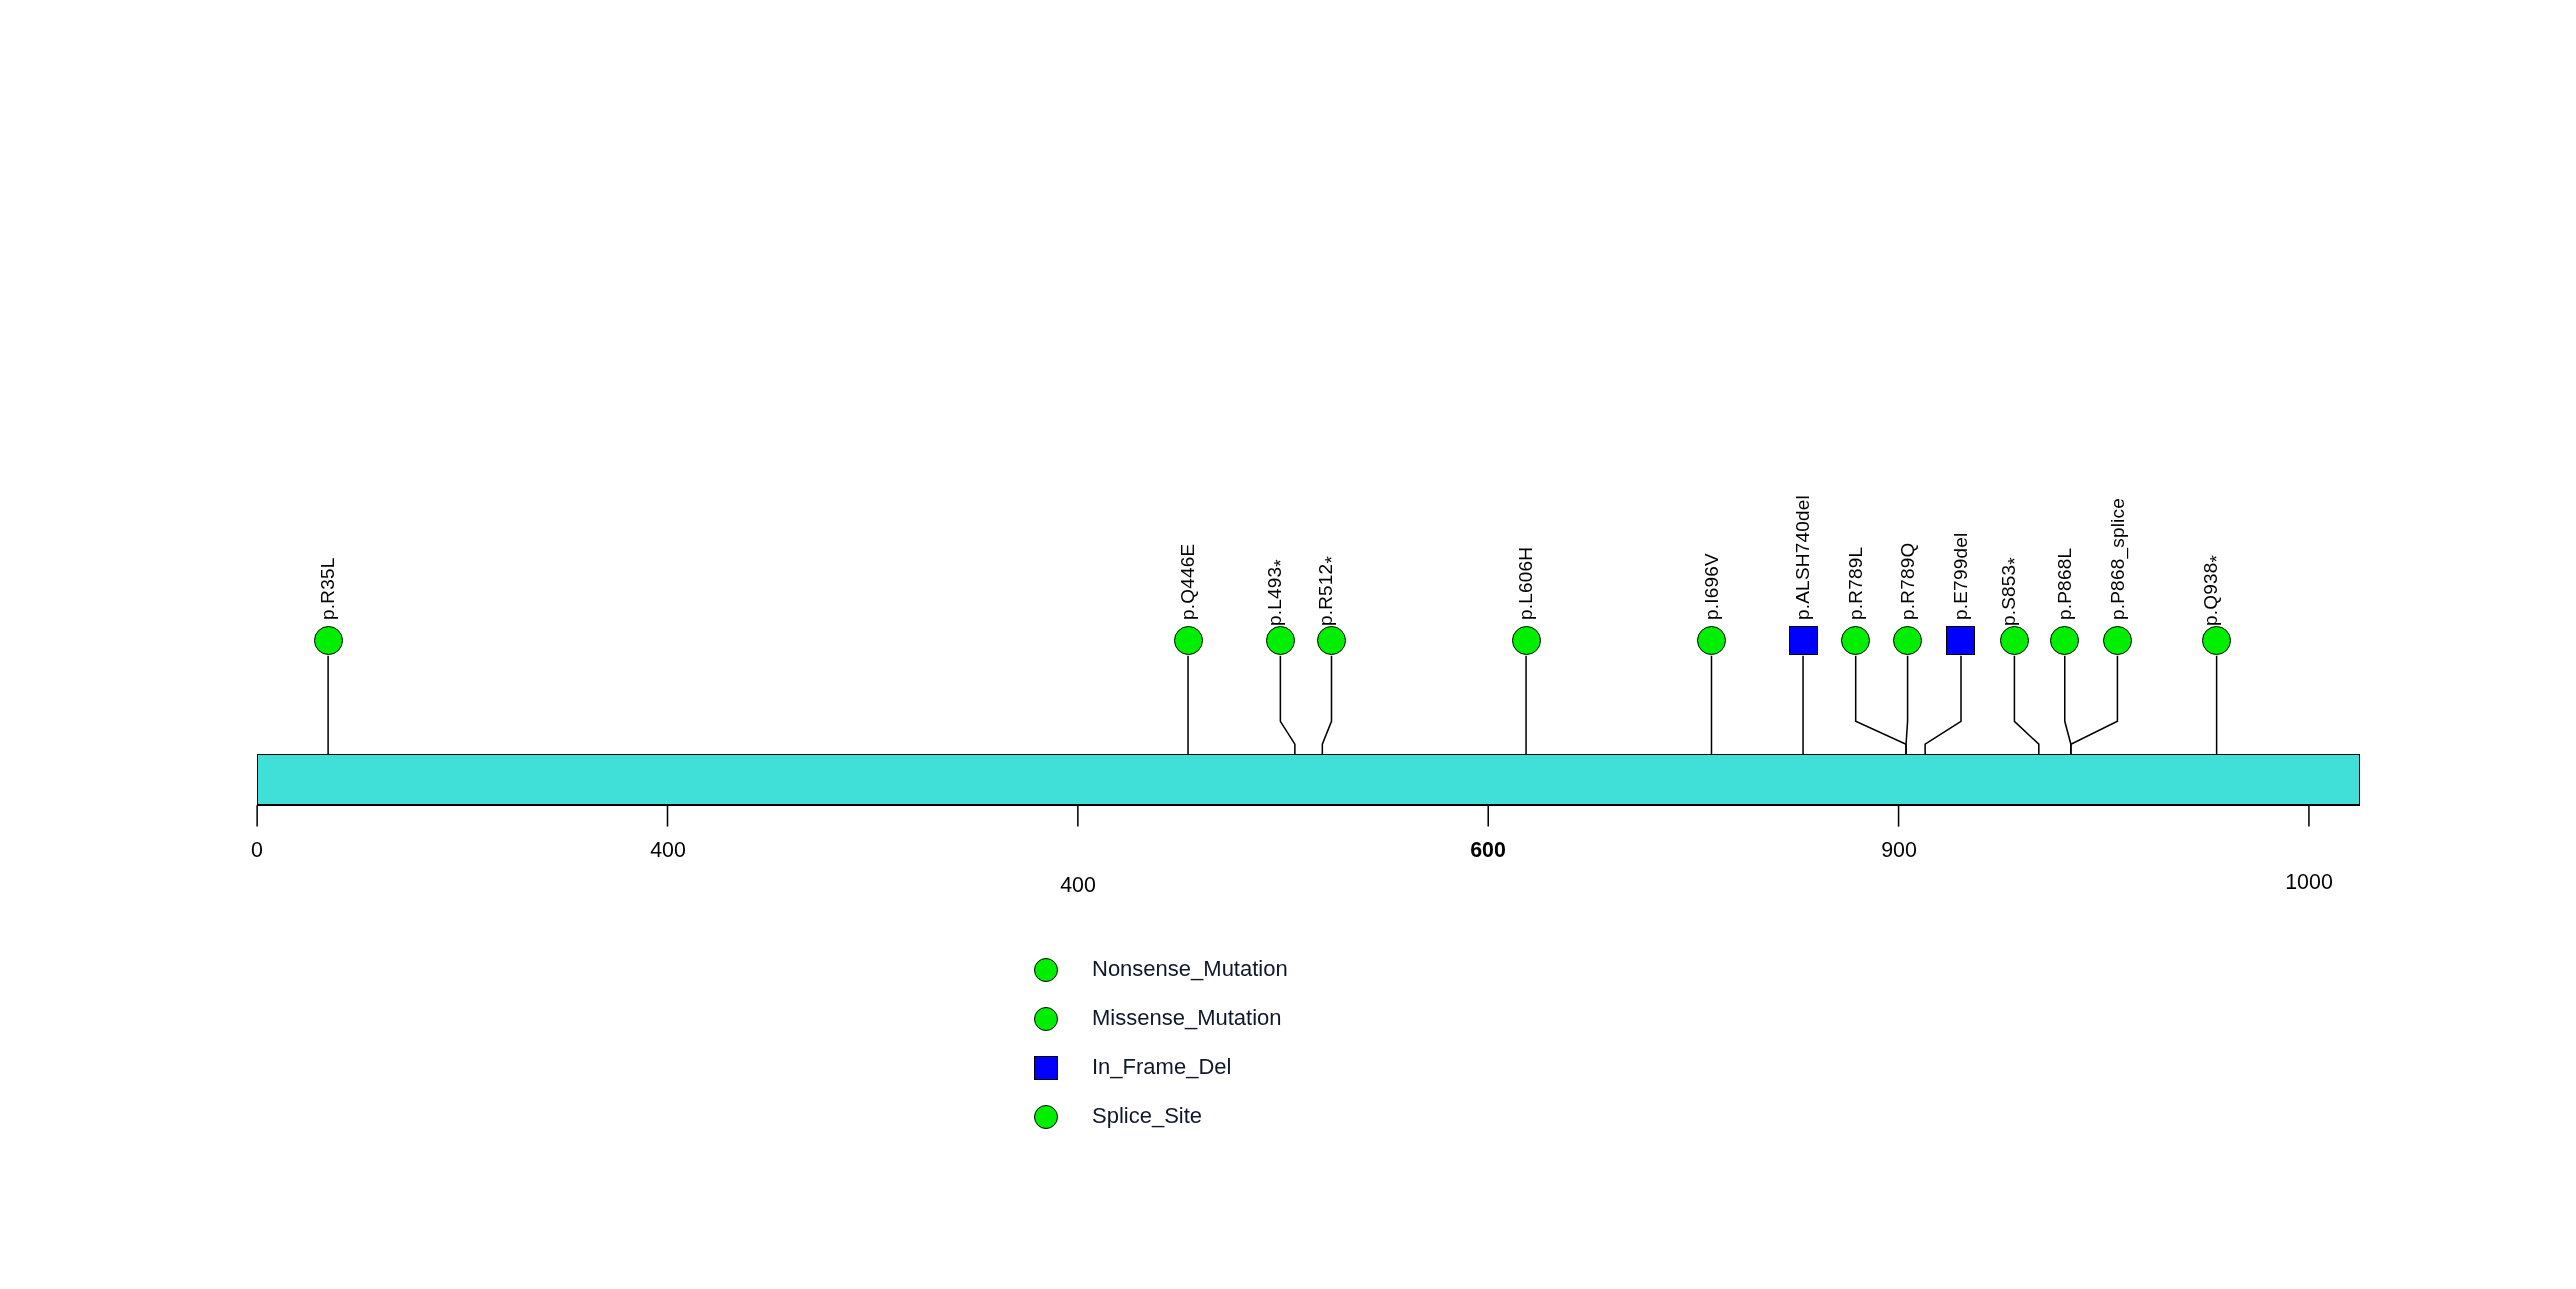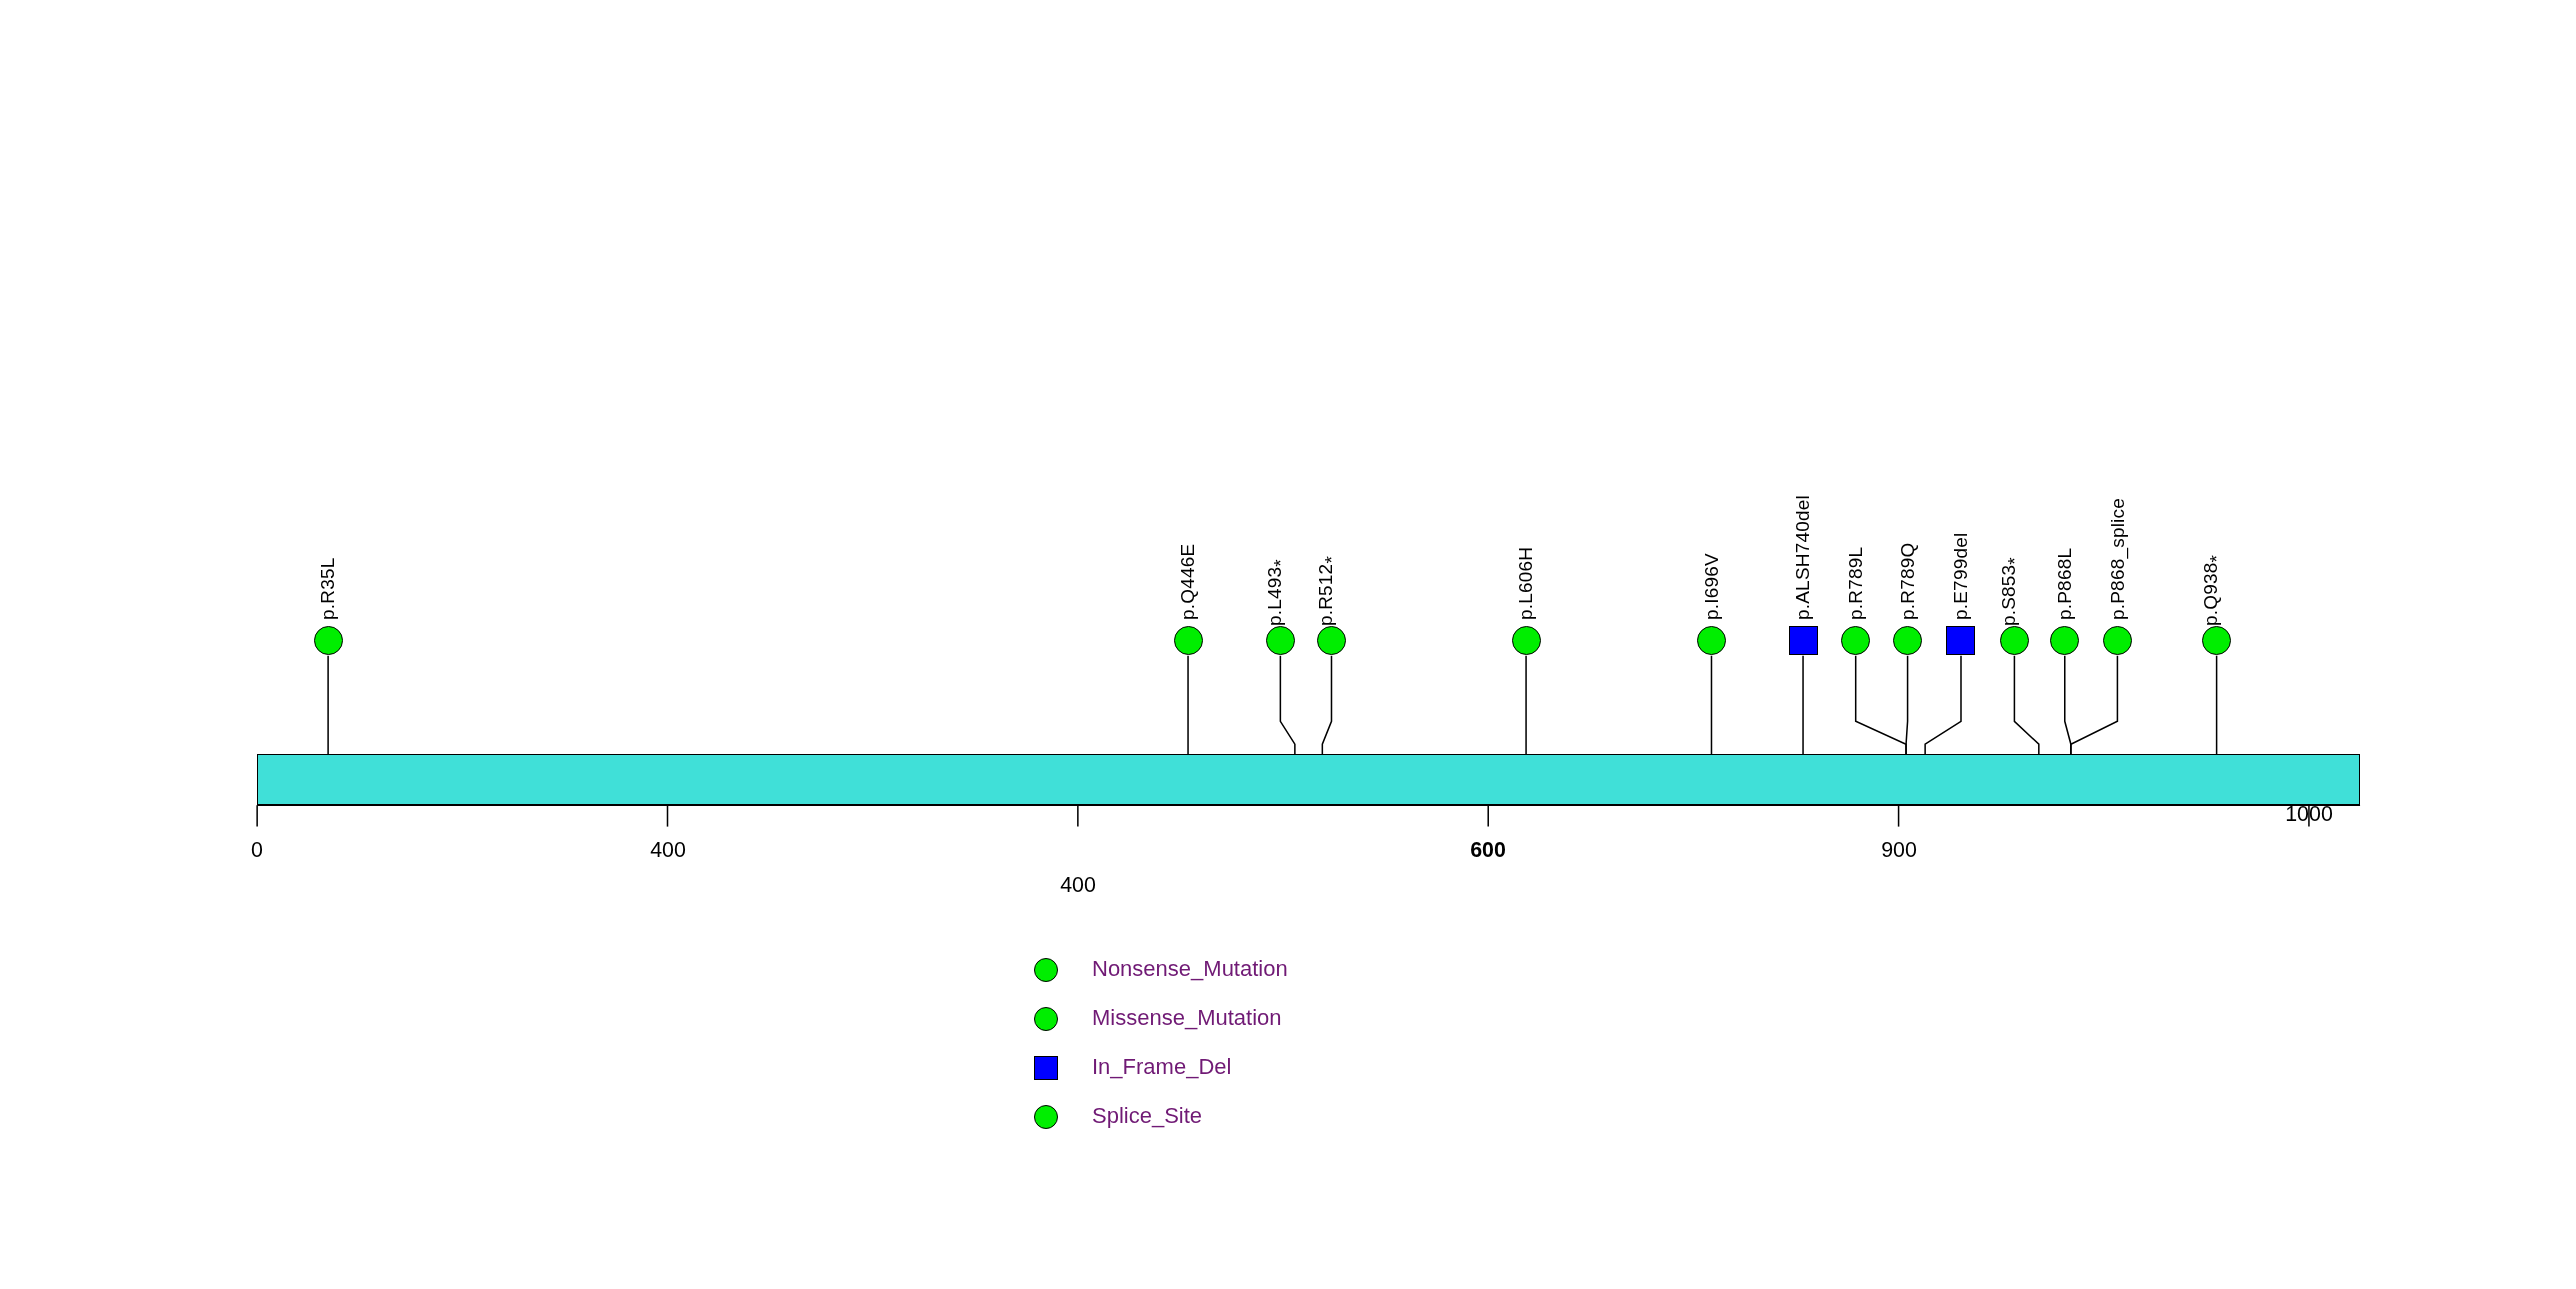--- a/index.html
+++ b/index.html
@@ -27,21 +27,21 @@
   }
   .mut-label .stop{font-size:19px;vertical-align:-0.32em;}
   .tick-label{position:absolute;font-size:21.4px;color:#000;text-align:center;
               transform:translateX(-50%);white-space:nowrap;}
   
   #legend{position:absolute;}
   .legend-row{position:relative;height:49px;}
   .legend-key{position:absolute;left:0;top:7.6px;box-sizing:border-box;border:1.5px solid #000;width:24.4px;height:24.4px;}
   .legend-key.circle{border-radius:50%;}
   .legend-key.square{border-radius:0;}
-  .legend-text{position:absolute;left:58px;top:6.1px;font-size:22px;color:#701a75;white-space:nowrap;}
+  .legend-text{position:absolute;left:58px;top:6.1px;font-size:22px;color:#0f172a;white-space:nowrap;}
 </style>
 </head>
 <body>
 
 <div id="plot">
 
   <svg class="layer" id="vector-layer" width="2576" height="1290" viewBox="0 0 3376 1690" xmlns="http://www.w3.org/2000/svg">
     <g id="stems">
         <path d="M 430 859 L 430 1055" stroke="#000000" stroke-width="2" fill="none"></path>
         <path d="M 1557 859 L 1557 1055" stroke="#000000" stroke-width="2" fill="none"></path>
@@ -102,21 +102,21 @@
       <div class="mut-label" style="left: 2074px; top: 601px;"><span>p.P868L</span></div>
       <div class="mut-label" style="left: 2127px; top: 601px;"><span>p.P868_splice</span></div>
       <div class="mut-label" style="left: 2226px; top: 601px;"><span>p.Q938</span><span class="stop">*</span></div>
     </div>
   <div class="layer" id="ticklabels-layer">
       <div class="tick-label" style="left: 257px; top: 838px;">0</div>
       <div class="tick-label" style="left: 668px; top: 838px;">400</div>
       <div class="tick-label" style="left: 1078px; top: 838px; margin-top: 35px;">400</div>
       <div class="tick-label" style="left: 1488px; top: 838px; font-weight: bold;">600</div>
       <div class="tick-label" style="left: 1899px; top: 838px;">900</div>
-      <div class="tick-label" style="left: 2309px; top: 802px;">1000</div>
+      <div class="tick-label" style="left: 2309px; top: 870px;">1000</div>
     </div>
 
   <div id="legend" style="left: 1034px; top: 950px;">
       <div class="legend-row">
         <div class="legend-key circle" style="background: rgb(0, 238, 0); border-color: rgb(0, 0, 0);"></div>
         <div class="legend-text">Nonsense_Mutation</div>
       </div>
       <div class="legend-row">
         <div class="legend-key circle" style="background: rgb(0, 238, 0); border-color: rgb(0, 0, 0);"></div>
         <div class="legend-text">Missense_Mutation</div>

